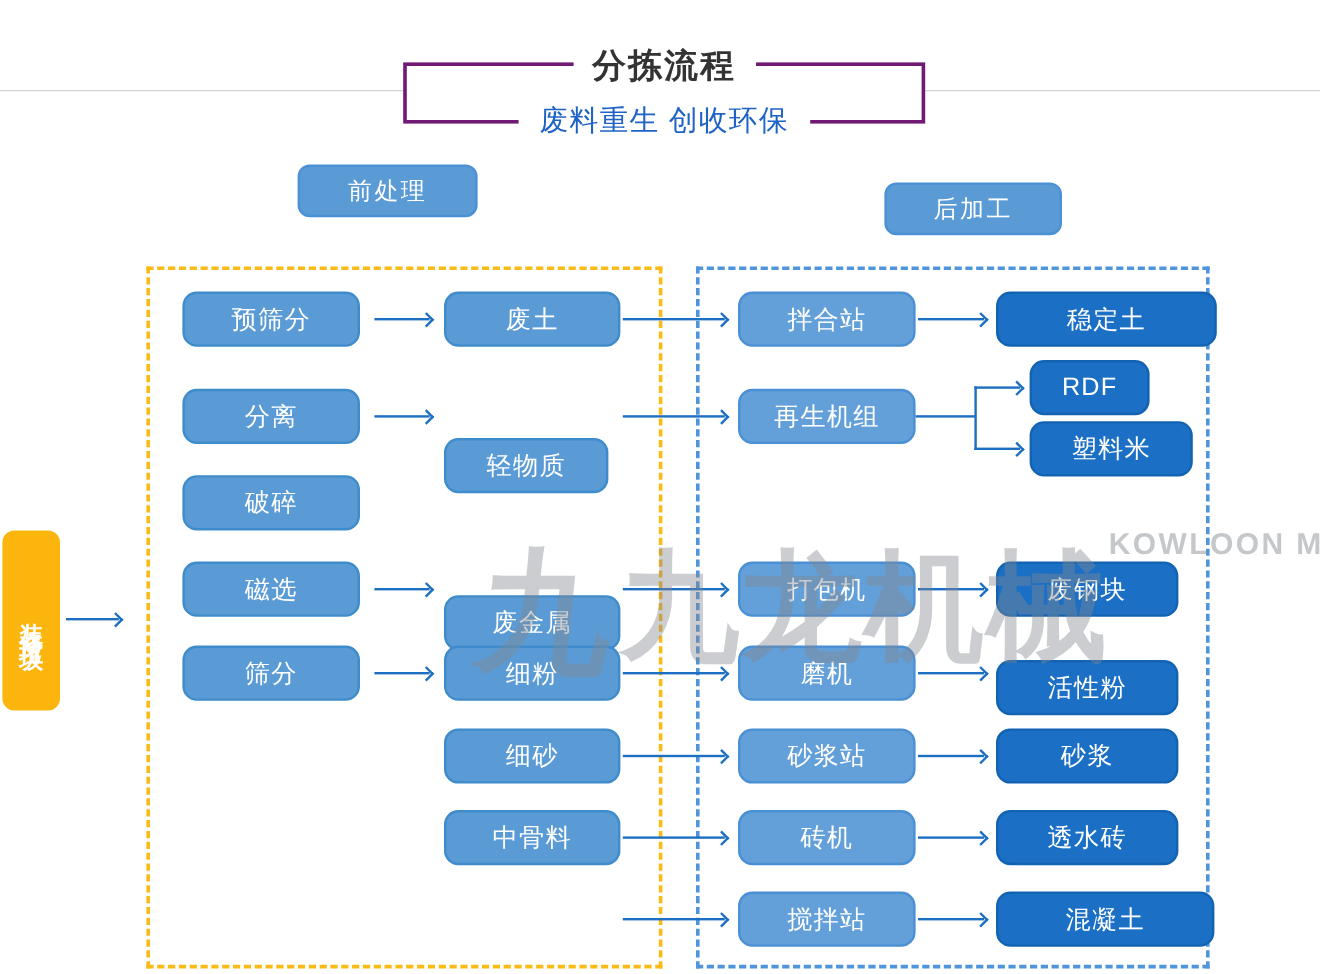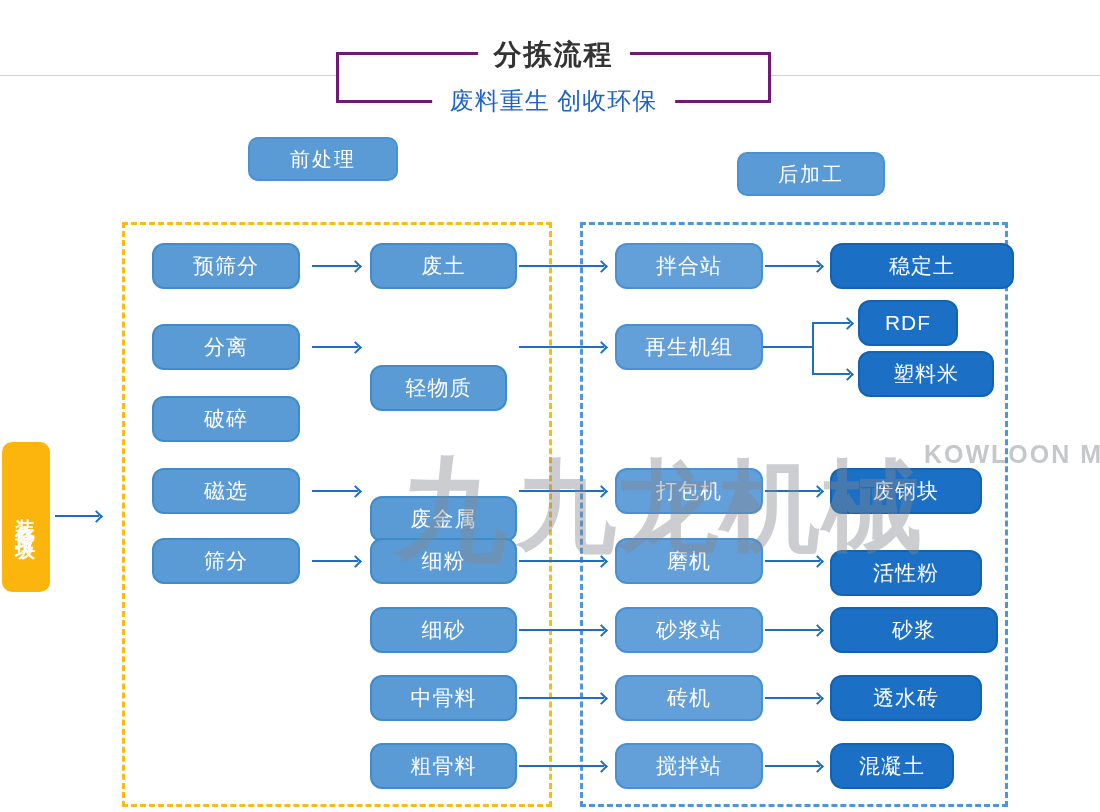--- a/index.html
+++ b/index.html
@@ -68,38 +68,37 @@
   <div class="node light" style="left:152px;top:396px;width:148px;">破碎</div>
   <div class="node light" style="left:152px;top:468px;width:148px;">磁选</div>
   <div class="node light" style="left:152px;top:538px;width:148px;">筛分</div>
 
   <div class="node light" style="left:370px;top:243px;width:147px;">废土</div>
   <div class="node light" style="left:370px;top:324px;width:137px;margin-top:41px;">轻物质</div>
   <div class="node light" style="left:370px;top:468px;width:147px;margin-top:28px;">废金属</div>
   <div class="node light" style="left:370px;top:538px;width:147px;">细粉</div>
   <div class="node light" style="left:370px;top:607px;width:147px;">细砂</div>
   <div class="node light" style="left:370px;top:675px;width:147px;">中骨料</div>
-  <div class="node light" style="left:370px;top:743px;width:147px;">粗骨料</div>
 
   <div class="node light2" style="left:615px;top:243px;width:148px;">拌合站</div>
   <div class="node light2" style="left:615px;top:324px;width:148px;">再生机组</div>
   <div class="node light2" style="left:615px;top:468px;width:148px;">打包机</div>
   <div class="node light2" style="left:615px;top:538px;width:148px;">磨机</div>
   <div class="node light2" style="left:615px;top:607px;width:148px;">砂浆站</div>
   <div class="node light2" style="left:615px;top:675px;width:148px;">砖机</div>
   <div class="node light2" style="left:615px;top:743px;width:148px;">搅拌站</div>
 
   <div class="node dark" style="left:830px;top:243px;width:184px;">稳定土</div>
   <div class="node dark" style="left:858px;top:300px;width:100px;">RDF</div>
   <div class="node dark" style="left:858px;top:351px;width:136px;">塑料米</div>
   <div class="node dark" style="left:830px;top:468px;width:152px;">废钢块</div>
   <div class="node dark" style="left:830px;top:550px;width:152px;">活性粉</div>
-  <div class="node dark" style="left:830px;top:607px;width:168px;text-align:right;">砂浆</div>
+  <div class="node dark" style="left:830px;top:607px;width:152px;text-align:right;">砂浆</div>
   <div class="node dark" style="left:830px;top:675px;width:152px;">透水砖</div>
-  <div class="node dark" style="left:830px;top:743px;width:124px;border-radius:13px;">混凝土</div>
+  <div class="node dark" style="left:830px;top:743px;width:182px;">混凝土</div>
 
   <div class="arrow" style="left:312px;top:265px;width:46px;"></div>
   <div class="arrow" style="left:312px;top:346px;width:46px;"></div>
   <div class="arrow" style="left:312px;top:490px;width:46px;"></div>
   <div class="arrow" style="left:312px;top:560px;width:46px;"></div>
 
   <div class="arrow" style="left:519px;top:265px;width:85px;"></div>
   <div class="arrow" style="left:519px;top:346px;width:85px;"></div>
   <div class="arrow" style="left:519px;top:490px;width:85px;"></div>
   <div class="arrow" style="left:519px;top:560px;width:85px;"></div>

